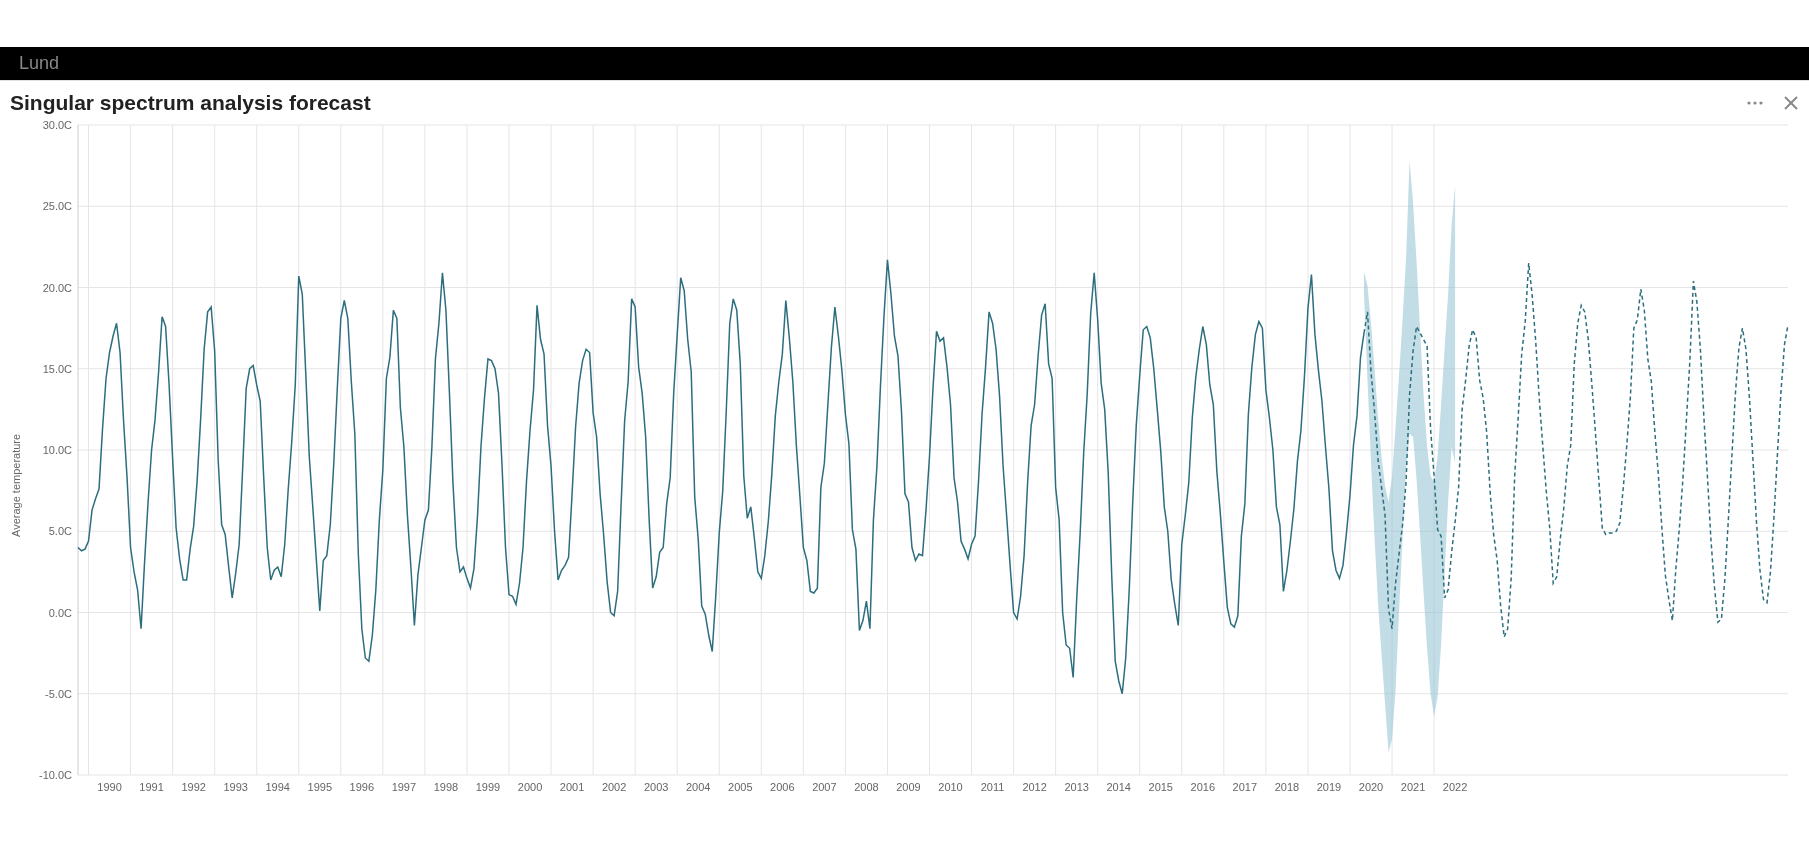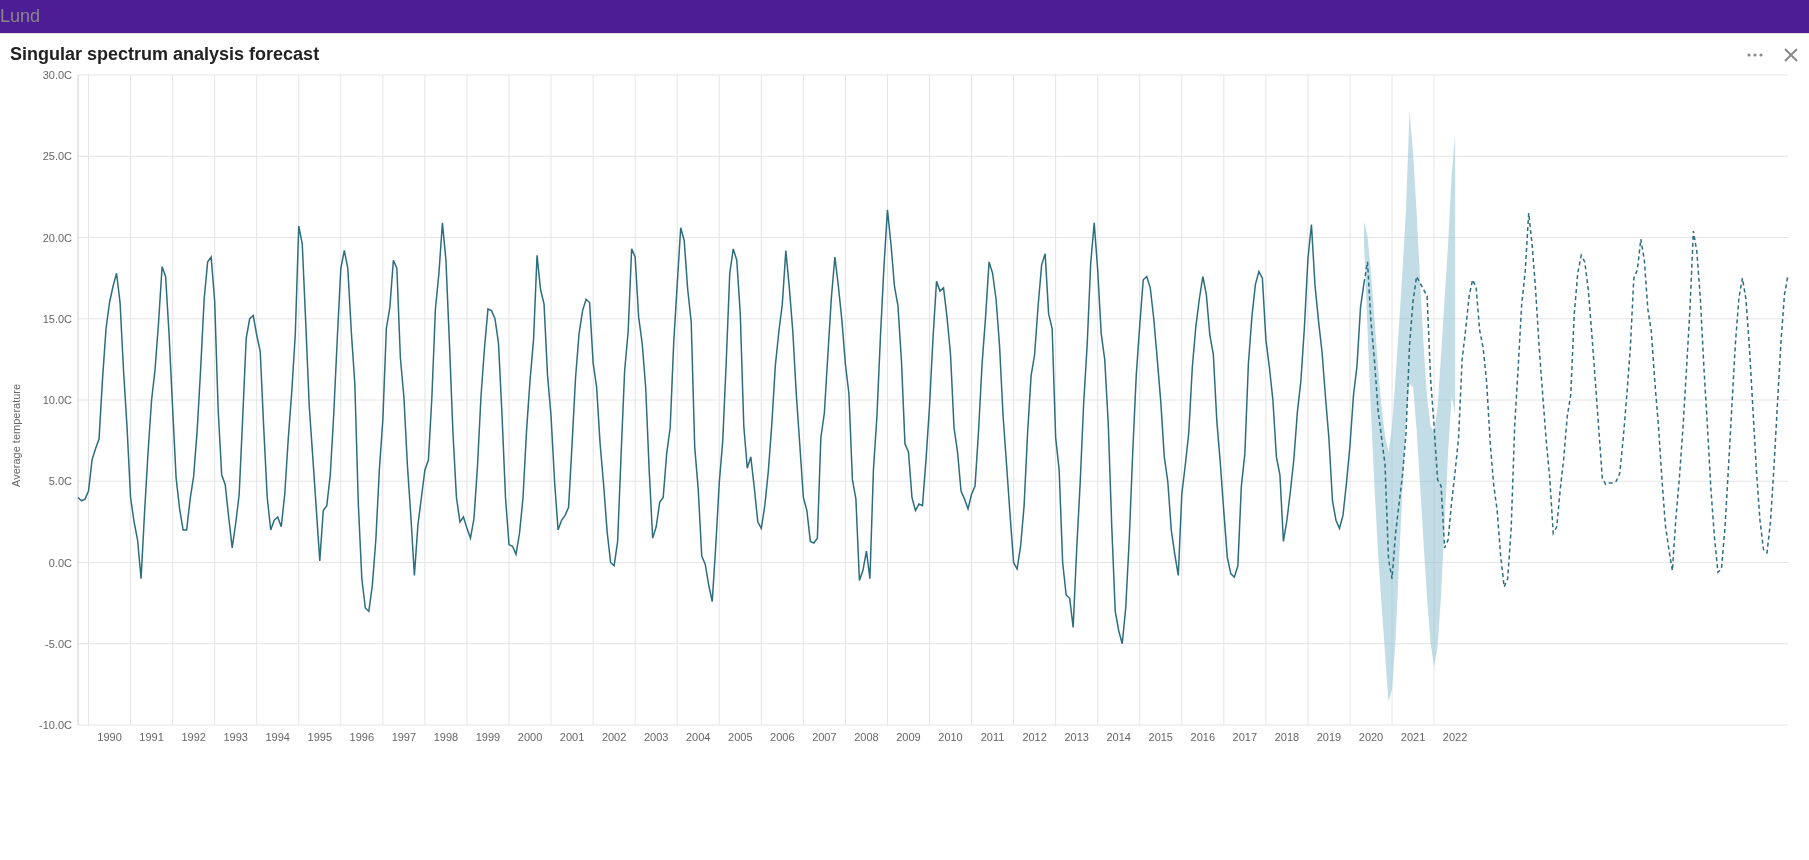--- a/index.html
+++ b/index.html
@@ -3,38 +3,39 @@
 <meta charset="utf-8">
 <style>
   html, body {
     margin: 0; padding: 0;
     font-family: "Segoe UI", -apple-system, BlinkMacSystemFont, sans-serif;
     background: #fff;
     color: #333;
     width: 1809px;
   }
   .page-header {
-    background: #4c1d95;
+    background: #000000;
     border-bottom: 1px solid #e0e0e0;
-    padding: 6px 0;
+    padding: 6px 19px;
     color: #888;
     font-size: 18px;
+    margin-top: 47px;
   }
   .panel {
     position: relative;
     padding: 10px 10px 0 10px;
   }
   .panel-title-row {
     display: flex;
     align-items: center;
     justify-content: space-between;
   }
   .panel-title {
     font-weight: 600;
-    font-size: 18px;
+    font-size: 21px;
     color: #222;
   }
   .panel-actions {
     display: flex;
     align-items: center;
     gap: 18px;
     color: #777;
   }
   .panel-actions .icon { cursor: pointer; }
   .chart-wrap {

